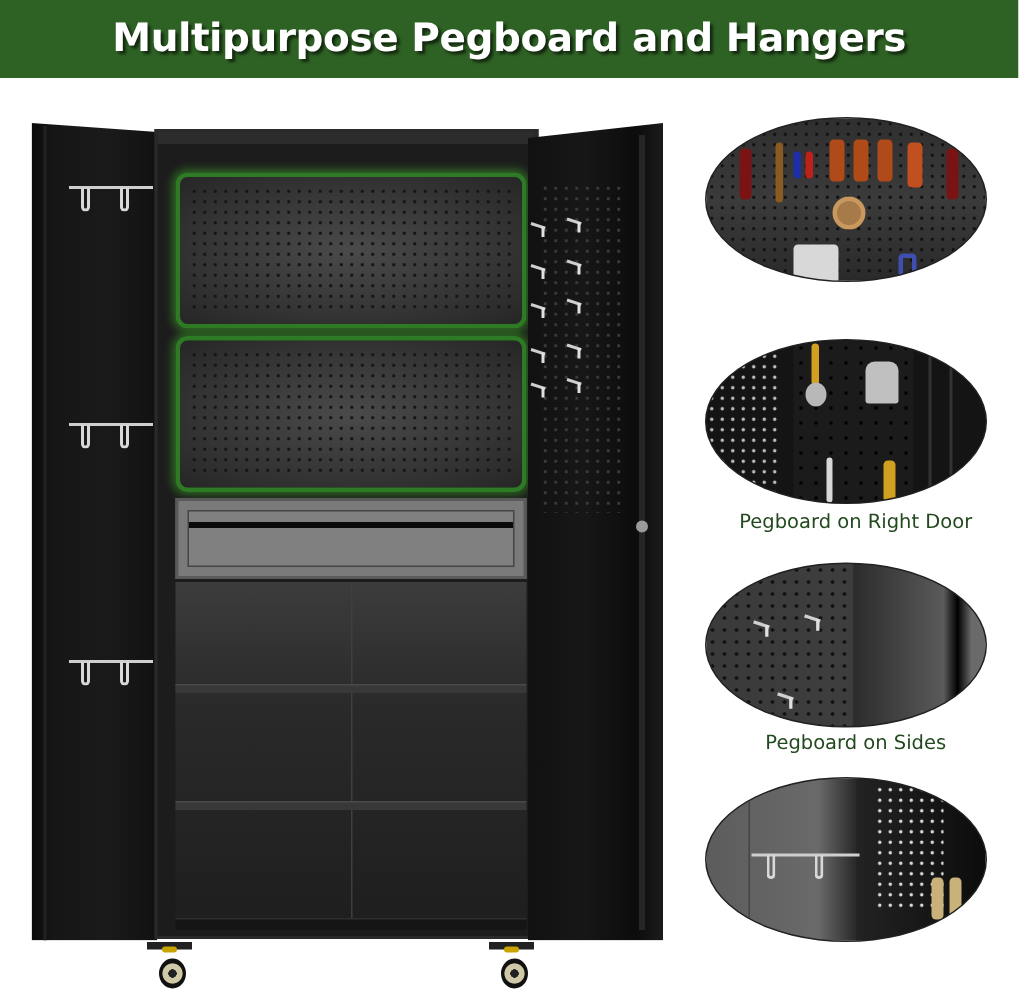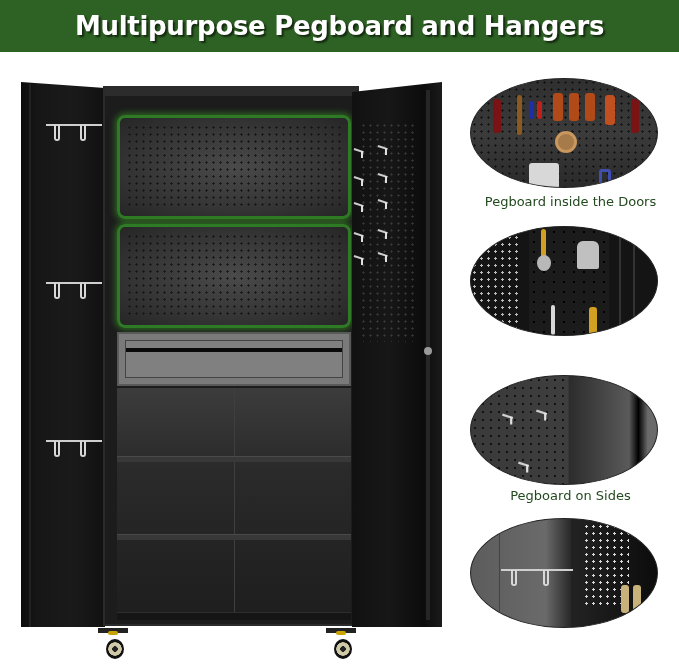--- a/index.html
+++ b/index.html
@@ -209,35 +209,35 @@
     <div class="tool" style="left:66px; top:22px; width:5px; height:18px; background:#c0201a;"></div>
     <div class="tool" style="left:82px; top:14px; width:10px; height:28px; background:#b04a18;"></div>
     <div class="tool" style="left:98px; top:14px; width:10px; height:28px; background:#b04a18;"></div>
     <div class="tool" style="left:114px; top:14px; width:10px; height:28px; background:#b04a18;"></div>
     <div class="tool" style="left:134px; top:16px; width:10px; height:30px; background:#c05020;"></div>
     <div class="tool" style="left:160px; top:20px; width:8px; height:34px; background:#7a1414;"></div>
     <div class="tool" style="left:84px; top:52px; width:22px; height:22px; border-radius:50%; background:#a77a4a; border:3px solid #c9985e;"></div>
     <div class="tool" style="left:58px; top:84px; width:30px; height:26px; background:#d8d8d8;"></div>
     <div class="tool" style="left:128px; top:90px; width:12px; height:18px; border:3px solid #3f4fb0; background:transparent;"></div>
   </div>
-  <div class="caption" style="top:116px;">Pegboard inside the Doors</div>
 </div>
 
 <div class="feature" style="top:226px; height:140px;">
   <div class="oval oval-door" style="top:0;">
     <div class="dots" style="left:0; top:0; width:50px; height:110px; background-image: radial-gradient(circle, #bbbbbb 1px, transparent 1.4px); background-size:7px 7px;"></div>
     <div class="dots" style="left:58px; top:0; width:80px; height:110px; background-image: radial-gradient(circle, #000 1px, transparent 1.4px); background-size:10px 10px; background-color:#1b1b1b;"></div>
     <div class="tool" style="left:70px; top:2px; width:5px; height:28px; background:#d1a020;"></div>
     <div class="tool" style="left:66px; top:28px; width:14px; height:16px; border-radius:50%; background:#b8b8b8;"></div>
     <div class="tool" style="left:106px; top:14px; width:22px; height:28px; background:#c0c0c0; border-radius:6px 6px 2px 2px;"></div>
     <div class="tool" style="left:80px; top:78px; width:4px; height:30px; background:#d8d8d8;"></div>
     <div class="tool" style="left:118px; top:80px; width:8px; height:28px; background:#d1a020;"></div>
     <div class="tool" style="left:148px; top:0; width:2px; height:110px; background:#333;"></div>
     <div class="tool" style="left:162px; top:0; width:2px; height:110px; background:#333;"></div>
   </div>
+  <div class="caption" style="top:115px;">Pegboard on Right Door</div>
 </div>
 
 <div class="feature" style="top:375px; height:140px;">
   <div class="oval oval-sides" style="top:0;">
     <div class="dots" style="left:0; top:0; width:98px; height:110px; background-image: radial-gradient(circle, #111 1px, transparent 1.4px); background-size:8px 8px;"></div>
     <div class="peg-hook" style="left:32px; top:38px; transform:scale(1.1);"></div>
     <div class="peg-hook" style="left:66px; top:34px; transform:scale(1.1);"></div>
     <div class="peg-hook" style="left:48px; top:86px; transform:scale(1.1);"></div>
   </div>
   <div class="caption" style="top:113px;">Pegboard on Sides</div>

